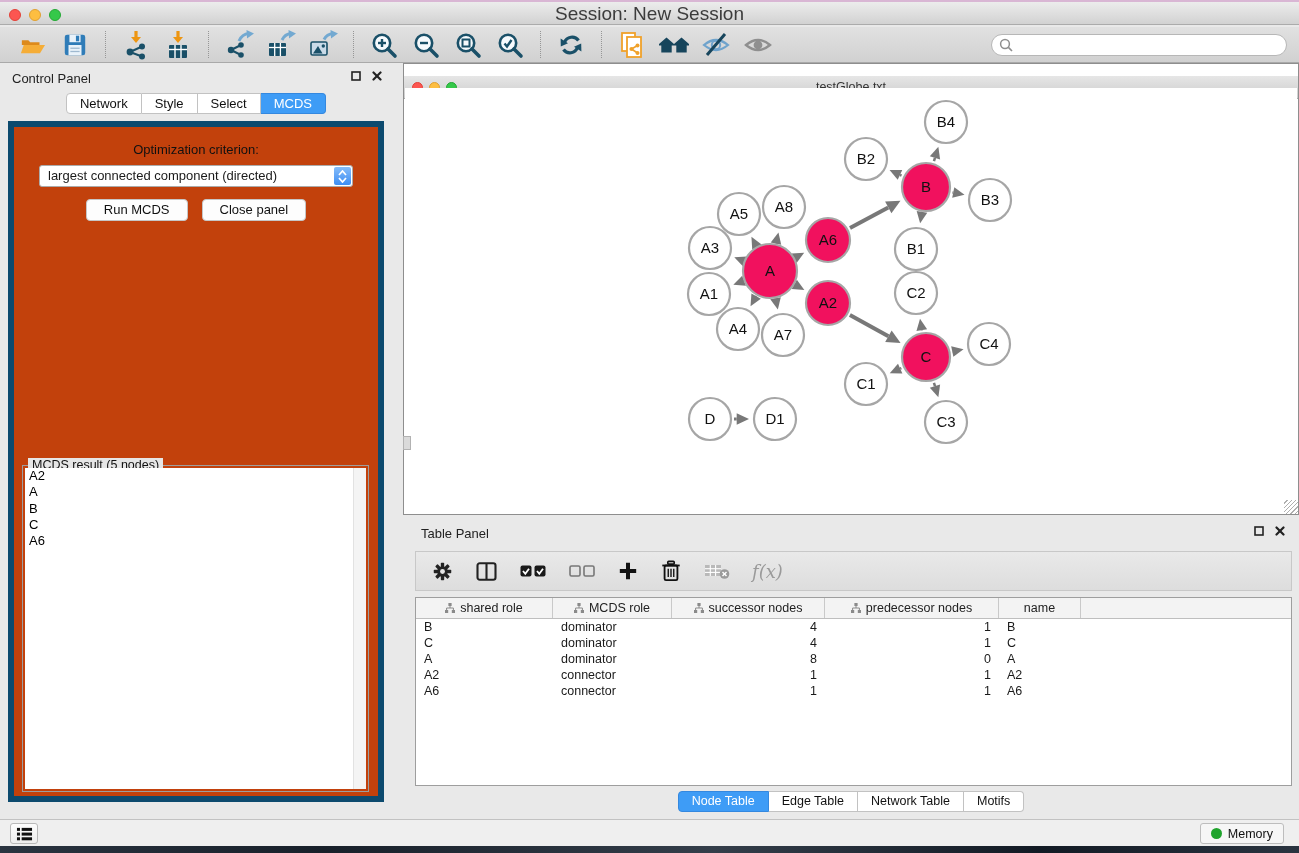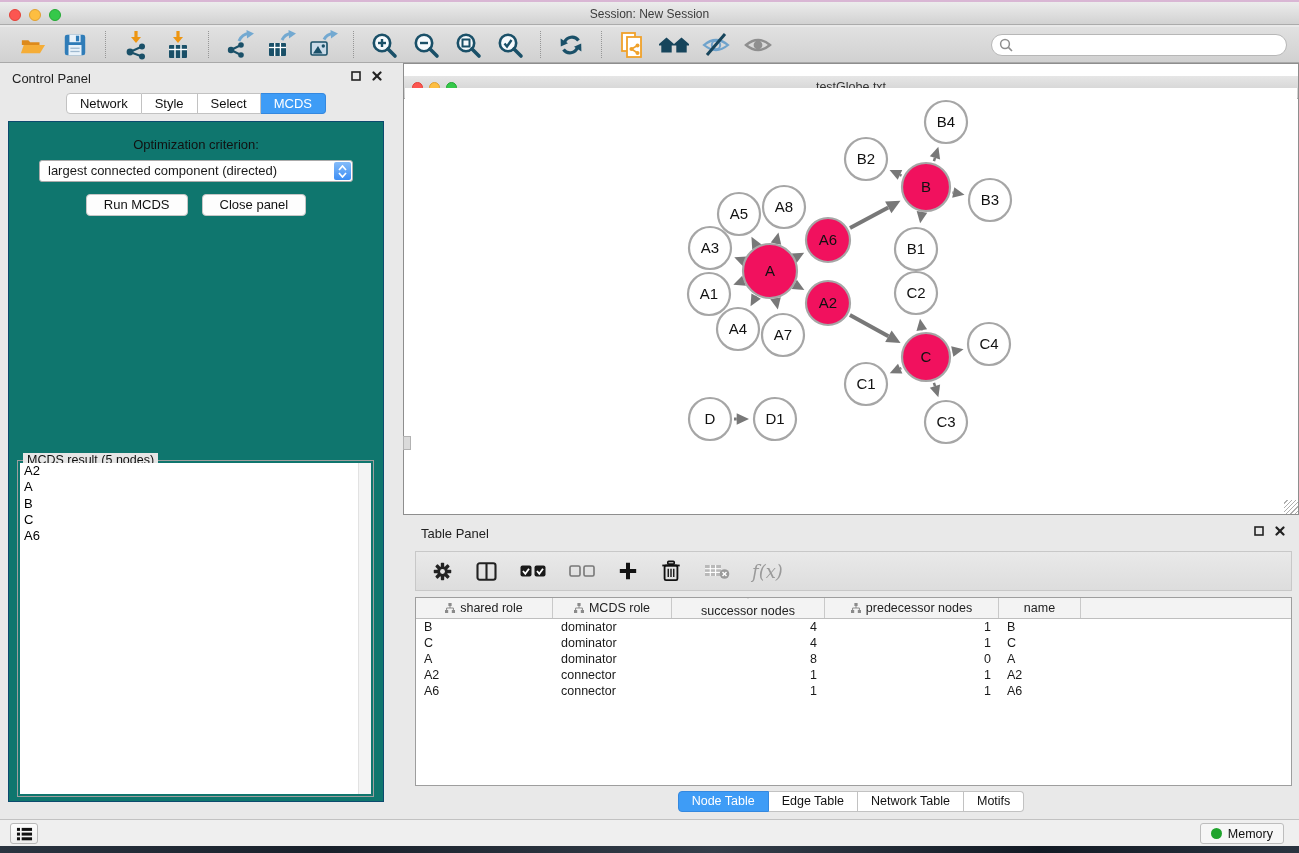--- a/index.html
+++ b/index.html
@@ -8,21 +8,21 @@
     background:#E9E9E9; font-family:"Liberation Sans", sans-serif; color:#1a1a1a;
   }
   
   .titlebar { position:absolute; left:0; top:0; width:100%; height:25px;
     background:linear-gradient(#ECECEC,#D2D2D2); border-top:2px solid #D9B6D4; border-bottom:1px solid #ABABAB; }
   .traffic { position:absolute; left:9px; top:7px; display:flex; gap:8px; }
   .light { width:12px; height:12px; border-radius:50%; }
   .light.red{ background:#FC5651; border:1px solid #E24138;}
   .light.yellow{ background:#FDBE41; border:1px solid #E0A032;}
   .light.green{ background:#35C84A; border:1px solid #24A834;}
-  .titlebar .title { text-align:center; line-height:24px; font-size:12px; color:#3C3C3C; }
+  .titlebar .title { text-align:center; line-height:24px; font-size:19px; color:#3C3C3C; }
   
   .toolbar { position:absolute; left:0; top:27px; width:100%; height:36px;
     background:linear-gradient(#E1E1E1,#D1D1D1); border-bottom:1px solid #A9A9A9;
     display:flex; align-items:center; padding:0 12px; }
   .tbtn { width:36px; height:30px; display:flex; align-items:center; justify-content:center; margin:0 3px; }
   .tsep { width:0; height:27px; border-left:1px dotted #969696; margin:0 9px; }
   .tsearch { margin-left:auto; width:296px; height:22px; background:#fff; border:1px solid #B7B7B7;
     border-radius:12px; display:flex; align-items:center; padding:0 7px; }
   .tsearch input { border:none; outline:none; flex:1; font-size:12px; background:transparent; font-family:"Liberation Sans",sans-serif; }
   
@@ -30,21 +30,21 @@
   .panel-head { height:30px; position:relative; }
   .panel-head .ptitle { position:absolute; left:12px; top:8px; font-size:13px; color:#222; }
   .win-btns { position:absolute; right:10px; top:8px; display:flex; gap:11px; align-items:center; }
   .seg-row { display:flex; justify-content:center; position:relative; z-index:2; }
   .seg-btn { height:21px; padding:0 13px; background:#fff; border:1px solid #C2C2C2; border-left:none;
     font-size:13px; line-height:19px; color:#111; cursor:default; }
   .seg-btn:first-child { border-left:1px solid #C2C2C2; border-radius:4px 0 0 4px; }
   .seg-btn:last-child { border-radius:0 4px 4px 0; }
   .seg-btn.active { background:var(--accent,#3E9CF6); border-color:#3488DF; color:#fff; }
   .cp-content { position:absolute; left:8px; right:8px; top:58px; bottom:17px;
-    border:1px solid #0c4a6e; background:#0f766e; }
+    border:6px solid #0c4a6e; background:#c2410c; }
   .opt-label { text-align:center; margin-top:15px; font-size:13px; color:#111; }
   .select { margin:8px auto 0; width:314px; height:22px; background:#fff; border:1px solid #ABABAB;
     border-radius:3px; position:relative; font-size:13px; line-height:20px; padding-left:8px; }
   .stepper { position:absolute; right:1px; top:1px; bottom:1px; width:17px;
     background:linear-gradient(#85BCF9,#3D8EF4); border-radius:2px;
     display:flex; flex-direction:column; align-items:center; justify-content:center; gap:1px; }
   .btn-row { display:flex; justify-content:center; gap:14px; margin-top:12px; }
   .mac-btn { height:22px; padding:0 17px; background:#FDFDFD; border:1px solid #C6C6C6; border-radius:4px;
     font-size:13px; line-height:20px; color:#111; }
   .group-box { position:absolute; left:8px; right:9px; top:338px; bottom:4px; border:1px solid #9E9E9E; }
@@ -510,21 +510,21 @@
             </g>
             <g stroke="#8A8A8A" stroke-width="1">
               <line x1="5" y1="3" x2="5" y2="5"></line>
               <line x1="1.6" y1="7" x2="1.6" y2="5"></line>
               <line x1="8.4" y1="7" x2="8.4" y2="5"></line>
               <line x1="1.6" y1="5" x2="8.4" y2="5"></line>
             </g>
           </svg>
           <span>MCDS role</span>
         </div>
-        <div class="th" style="width: 153px; flex-direction: column;">
+        <div class="th" style="width: 153px;">
           <svg width="10" height="10" viewBox="0 0 10 10">
             <g fill="#8A8A8A">
               <rect x="3.4" y="0" width="3.2" height="3"></rect>
               <rect x="0" y="7" width="3.2" height="3"></rect>
               <rect x="6.8" y="7" width="3.2" height="3"></rect>
             </g>
             <g stroke="#8A8A8A" stroke-width="1">
               <line x1="5" y1="3" x2="5" y2="5"></line>
               <line x1="1.6" y1="7" x2="1.6" y2="5"></line>
               <line x1="8.4" y1="7" x2="8.4" y2="5"></line>

